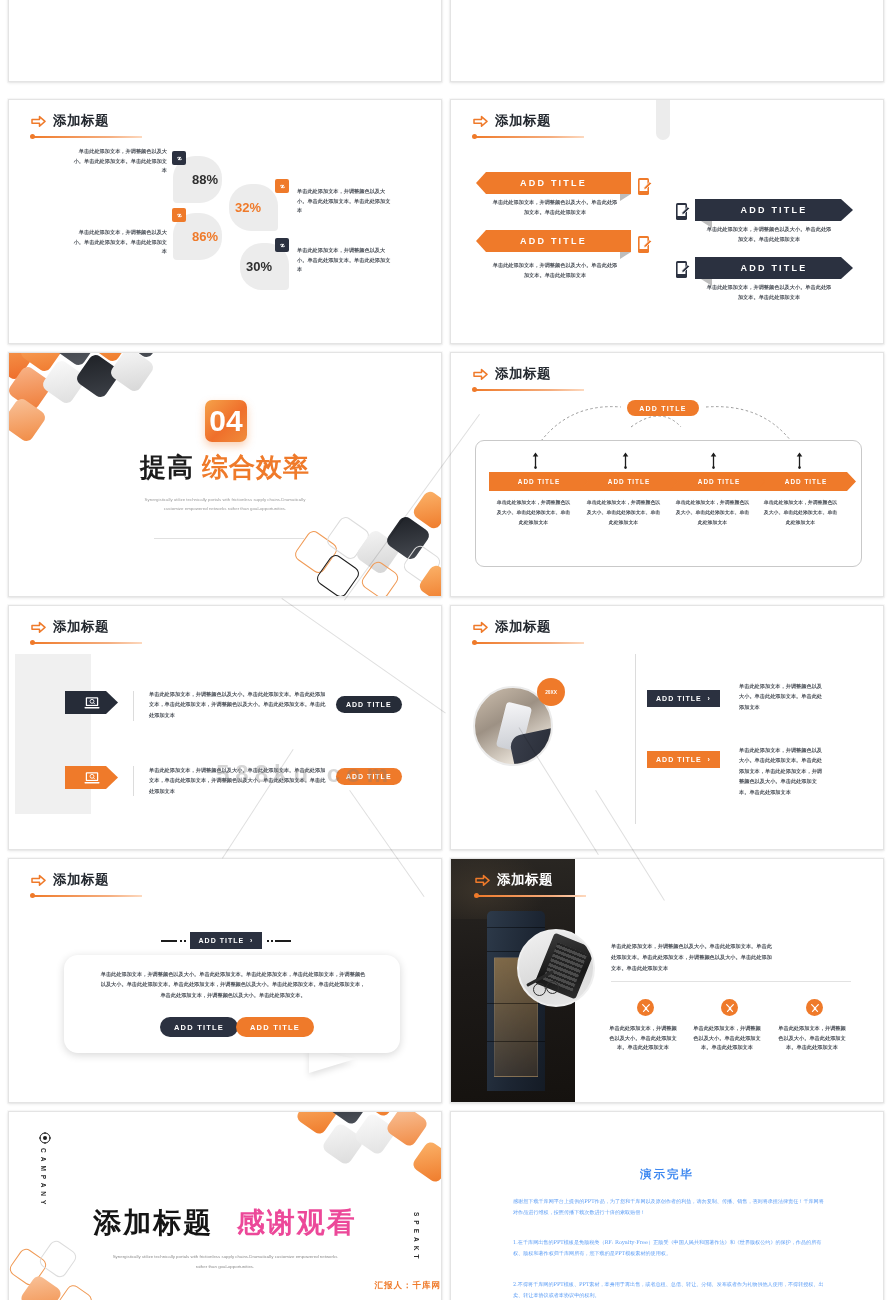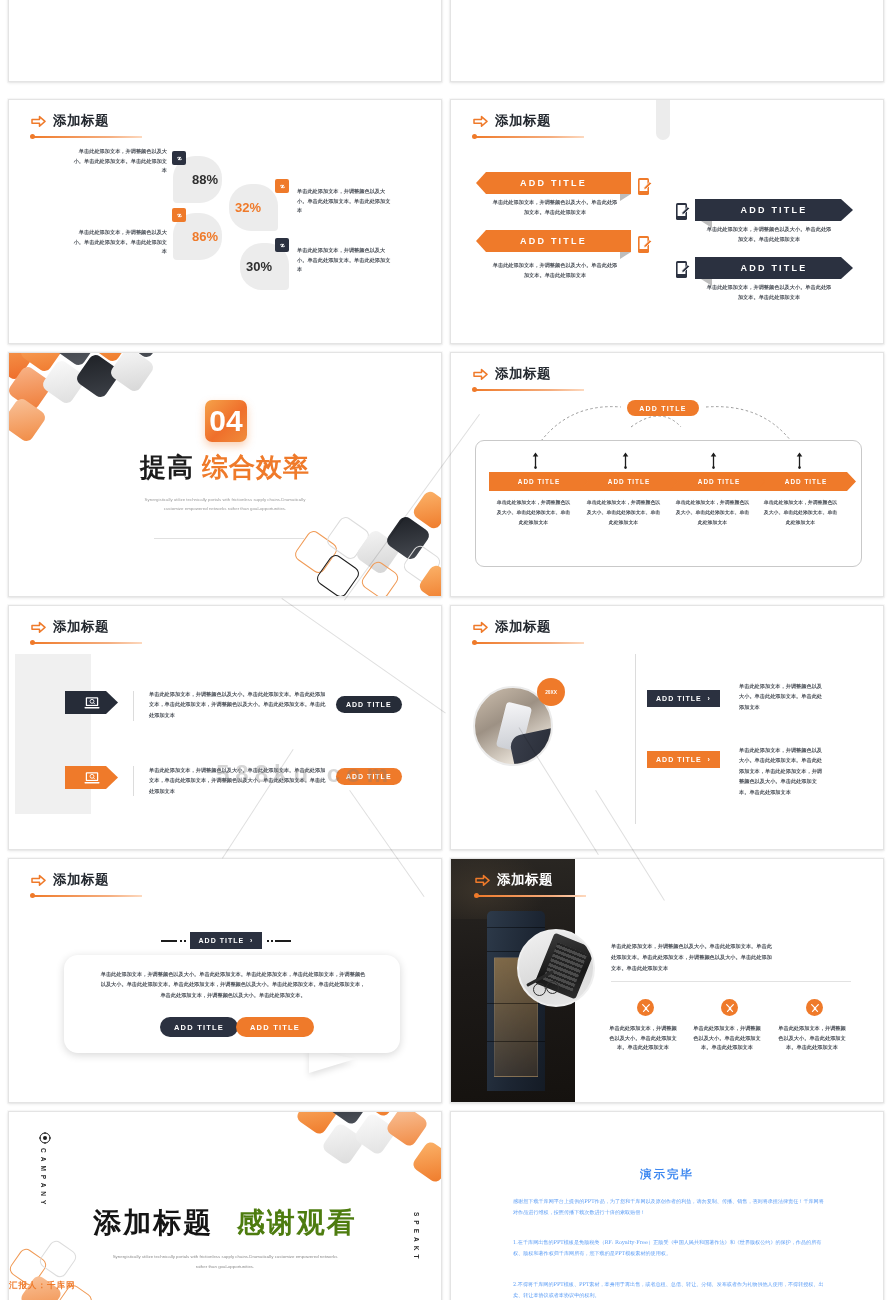--- a/index.html
+++ b/index.html
@@ -180,24 +180,24 @@
          display:flex; align-items:center; justify-content:center; }
 
   
   .ty-vert { position:absolute; writing-mode:vertical-rl; font-size:6.5px;
          letter-spacing:4px; color:#2c2c2c; font-weight:bold; }
   .ty-eng { position:absolute; left:0; top:62px; width:100%; text-align:center;
          font-size:15px; color:#3a3a3a; letter-spacing:3px; }
   .ty-cn { position:absolute; left:0; top:92px; width:100%; text-align:center;
          font-size:28px; font-weight:bold; letter-spacing:2px;
          font-family:"DejaVu Sans","Liberation Sans",sans-serif; }
-  .ty-cn .k { color:#151515; } .ty-cn .o { color:#4d7c0f; }
+  .ty-cn .k { color:#151515; } .ty-cn .o { color:#ec4899; }
   .ty-sub { position:absolute; left:50%; transform:translateX(-50%); top:140px;
          width:230px; text-align:center; font-size:4.4px; line-height:2.3; color:#8d8d8d; }
-  .ty-rep { position:absolute; left:0; top:168px; width:100%; text-align:left;
+  .ty-rep { position:absolute; left:0; top:168px; width:100%; text-align:right;
          font-size:8.5px; color:#ef7a2a; font-weight:bold; letter-spacing:1px; }
 
   
   .cp-title { position:absolute; left:0; top:55px; width:100%; text-align:center;
          font-size:11.5px; font-weight:bold; color:#3c87f0; letter-spacing:2px;
          font-family:"DejaVu Serif","Liberation Serif",serif; }
   .cp-p { position:absolute; left:62px; width:312px; font-size:5.1px; line-height:2.25;
          color:#5c9df5; font-family:"DejaVu Serif","Liberation Serif",serif; }
 
   

